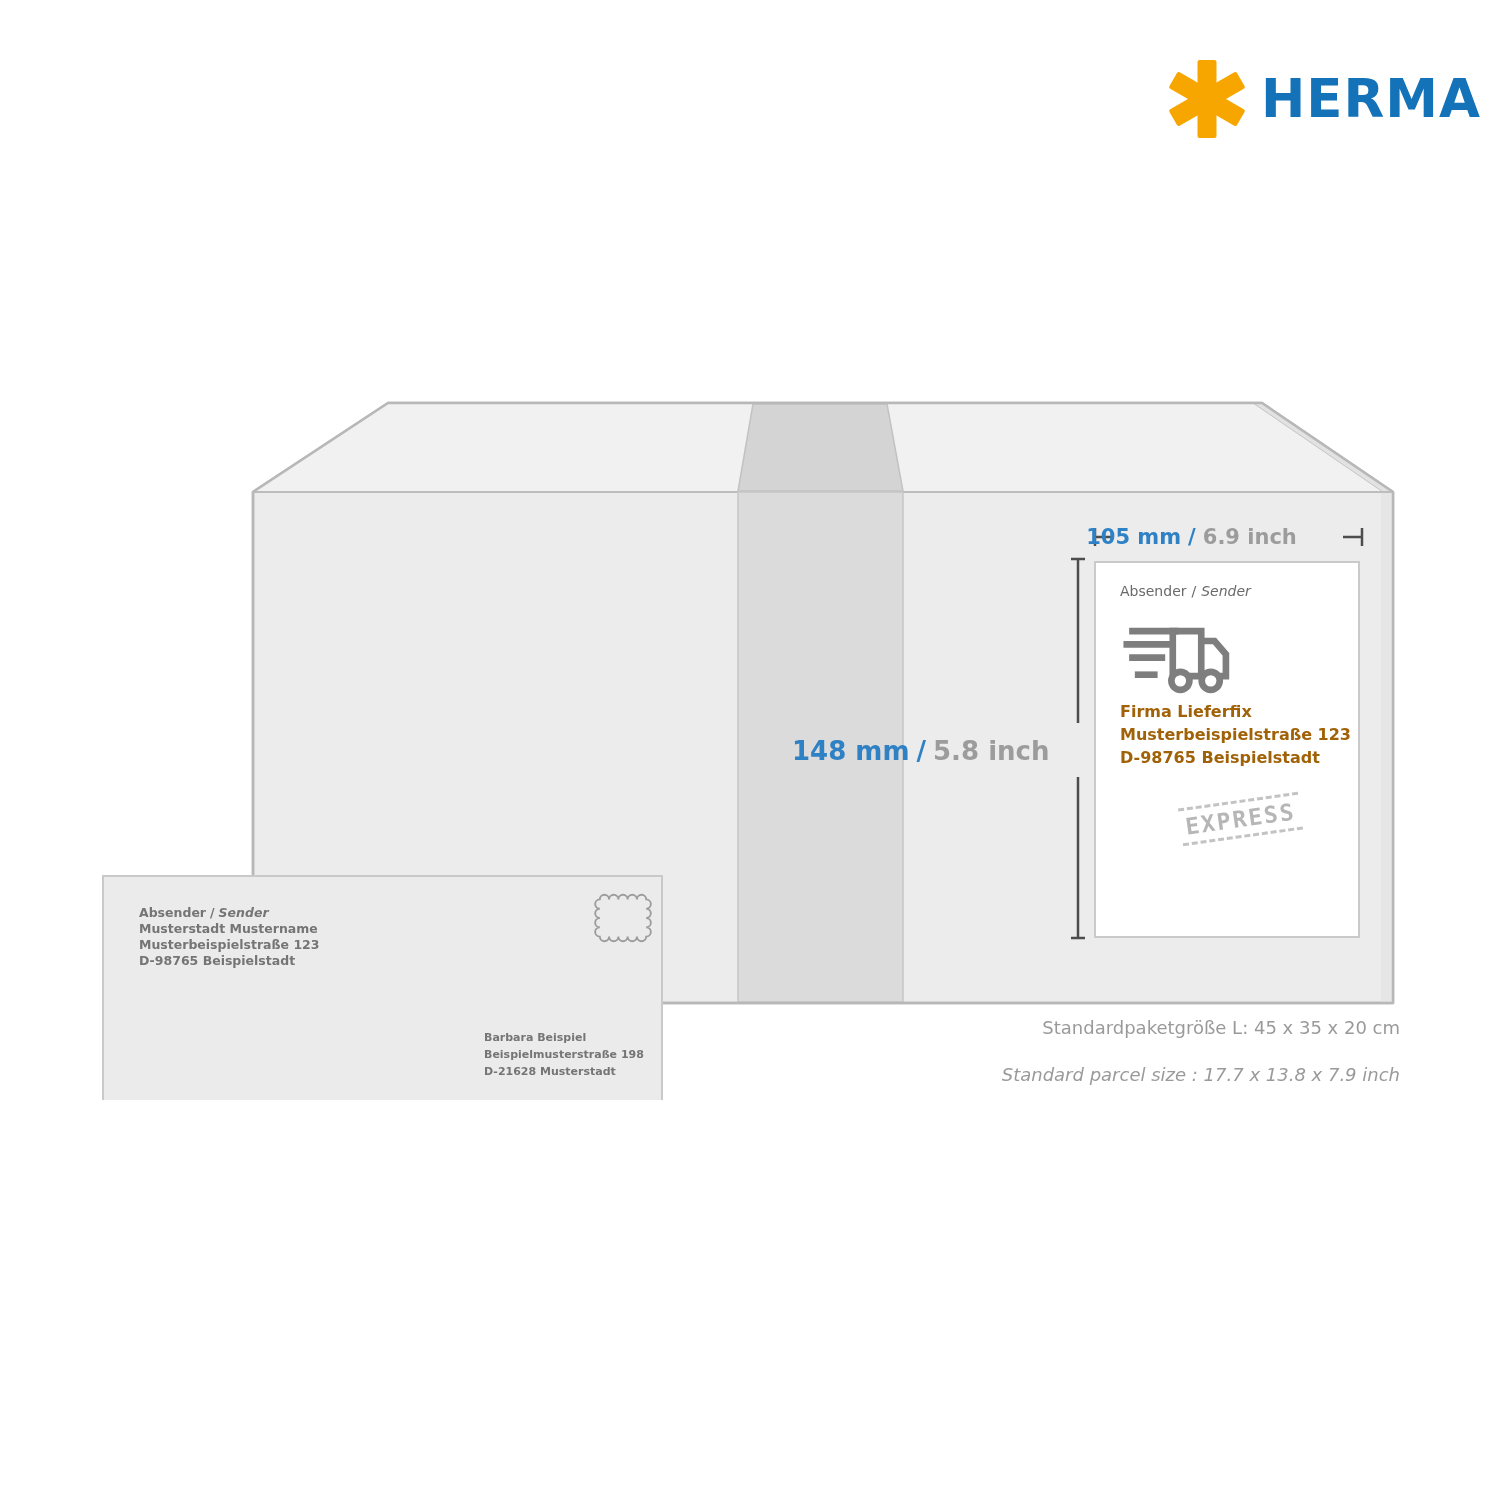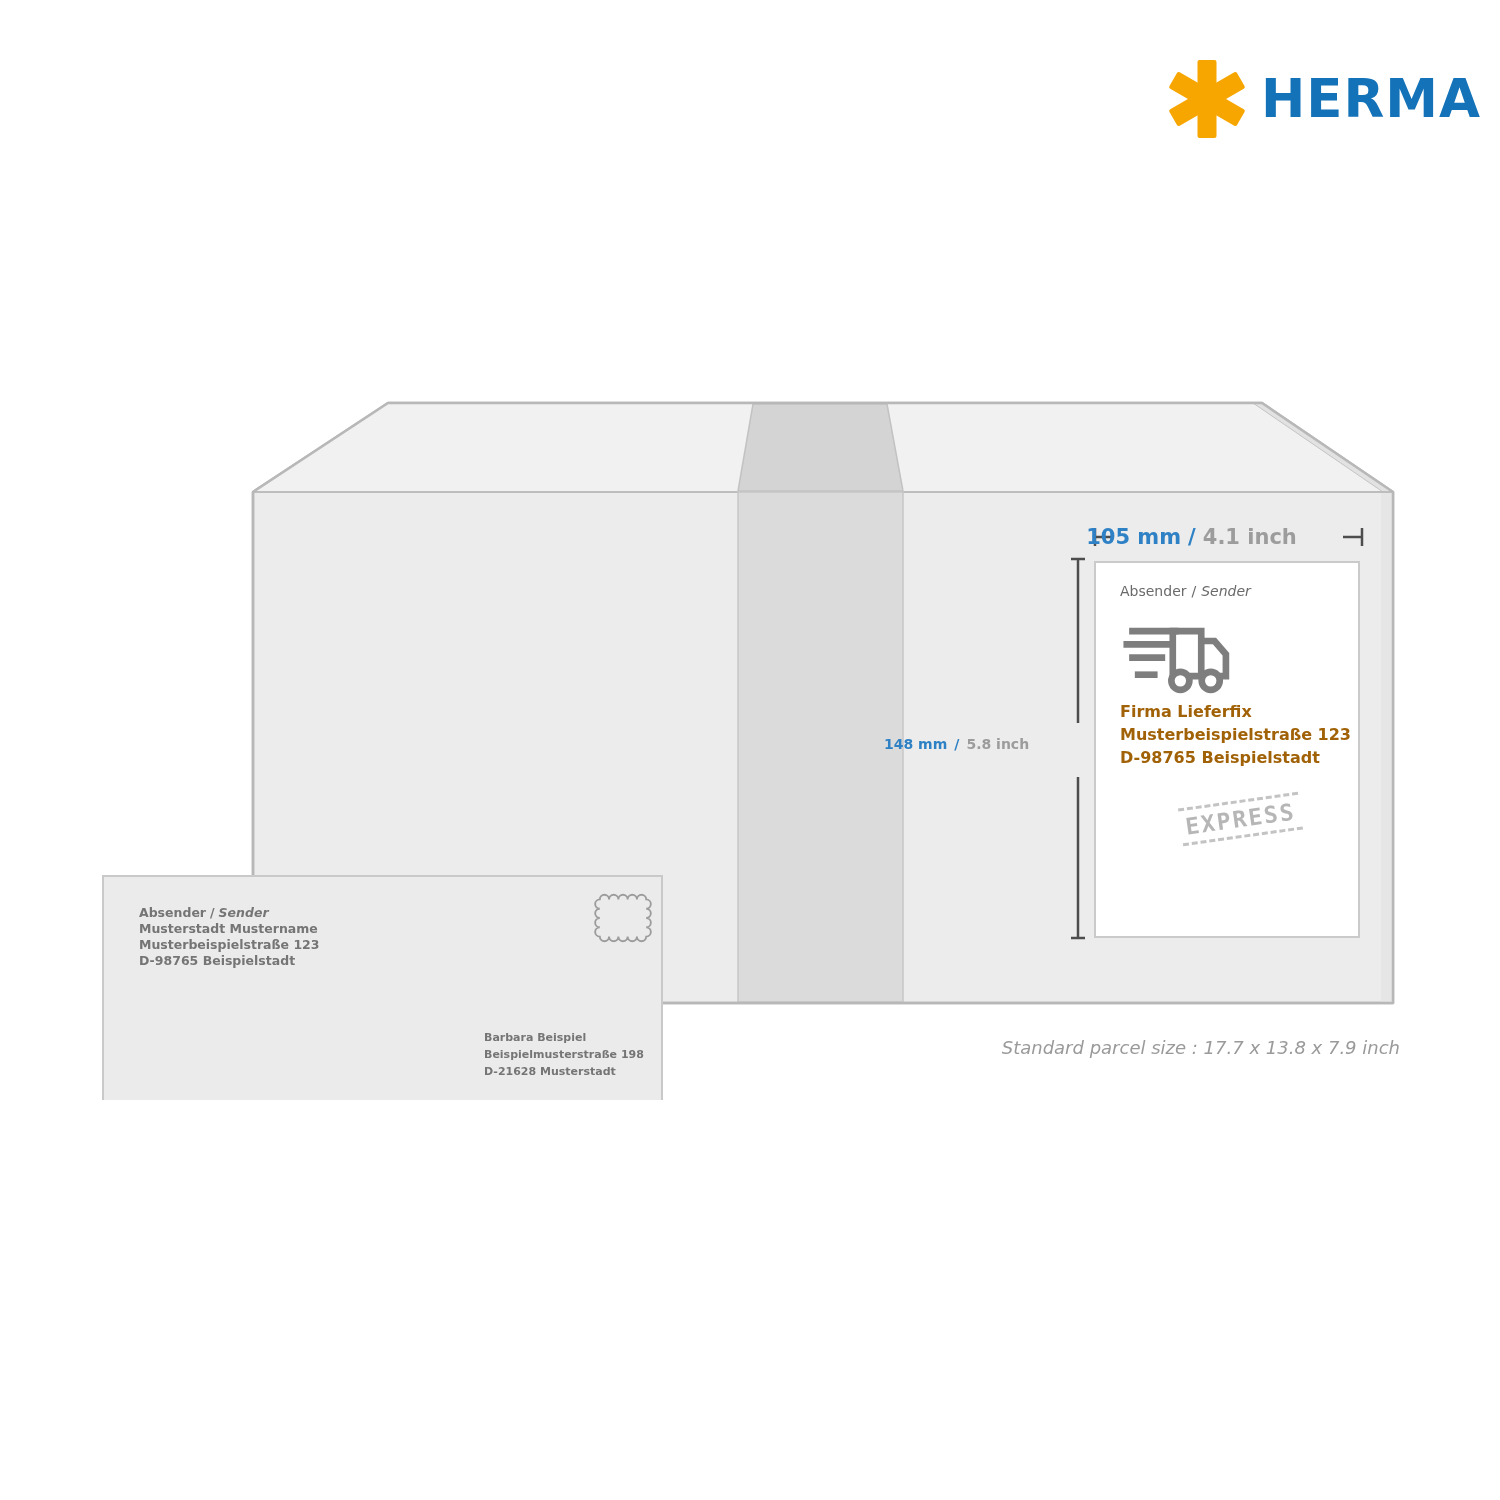--- a/index.html
+++ b/index.html
@@ -14,22 +14,22 @@
   .logo-star{width:78px;height:78px;display:block;}
   .logo-word{font-size:53px;font-weight:bold;color:#1372B8;letter-spacing:1px;line-height:78px;}
 
   
   .dim-width{
     position:absolute;left:1058px;top:523px;width:267px;height:28px;z-index:4;
     display:flex;justify-content:center;align-items:center;white-space:nowrap;
     font-size:21px;font-weight:bold;
   }
   .dim-height{
-    position:absolute;left:884px;top:736px;width:232px;z-index:4;
-    white-space:nowrap;font-size:14px;font-weight:bold;
+    position:absolute;left:792px;top:736px;width:232px;z-index:4;
+    white-space:nowrap;font-size:26px;font-weight:bold;
   }
   .dim-metric{color:#2E81C4;}
   .dim-slash{color:#2E81C4;margin:0 7px;}
   .dim-imperial{color:#9C9C9C;}
 
   
   .ship-label{
     position:absolute;left:1094px;top:561px;width:266px;height:377px;z-index:3;
     background:#ffffff;border:2px solid #CACACA;box-sizing:border-box;
     padding:20px 21px 0 24px;
@@ -106,21 +106,21 @@
         <rect x="29.5" y="0" width="19" height="78" rx="2" transform="rotate(60 39 39)"></rect>
         <rect x="29.5" y="0" width="19" height="78" rx="2" transform="rotate(120 39 39)"></rect>
       </g>
     </svg>
     <span class="logo-word">HERMA</span>
   </div>
 
   <div class="dim-width">
     <span class="dim-metric">105 mm</span>
     <span class="dim-slash">/</span>
-    <span class="dim-imperial">4.1 inch</span>
+    <span class="dim-imperial">6.9 inch</span>
   </div>
 
   <div class="dim-height">
     <span class="dim-metric">148 mm</span><span class="dim-slash">/</span><span class="dim-imperial">5.8 inch</span>
   </div>
 
   <div class="ship-label">
     <div class="label-caption">
       <span>Absender</span><span class="caption-sep">/</span><span class="caption-en">Sender</span>
     </div>
@@ -160,16 +160,17 @@
                a4 4 0 0 1 0 -8 a4 4 0 0 1 0 -8 a4 4 0 0 1 0 -8 a4 4 0 0 1 0 -8 Z"></path>
     </svg>
     <div class="env-recipient">
       <div>Barbara Beispiel</div>
       <div>Beispielmusterstraße 198</div>
       <div>D-21628 Musterstadt</div>
     </div>
   </div>
 
   <div class="footer-note">
+    <div class="footer-line1">Standardpaketgröße L: 45 x 35 x 20 cm</div>
     <div class="footer-line2">Standard parcel size : 17.7 x 13.8 x 7.9 inch</div>
   </div>
 
 </div>
 
 </body></html>

